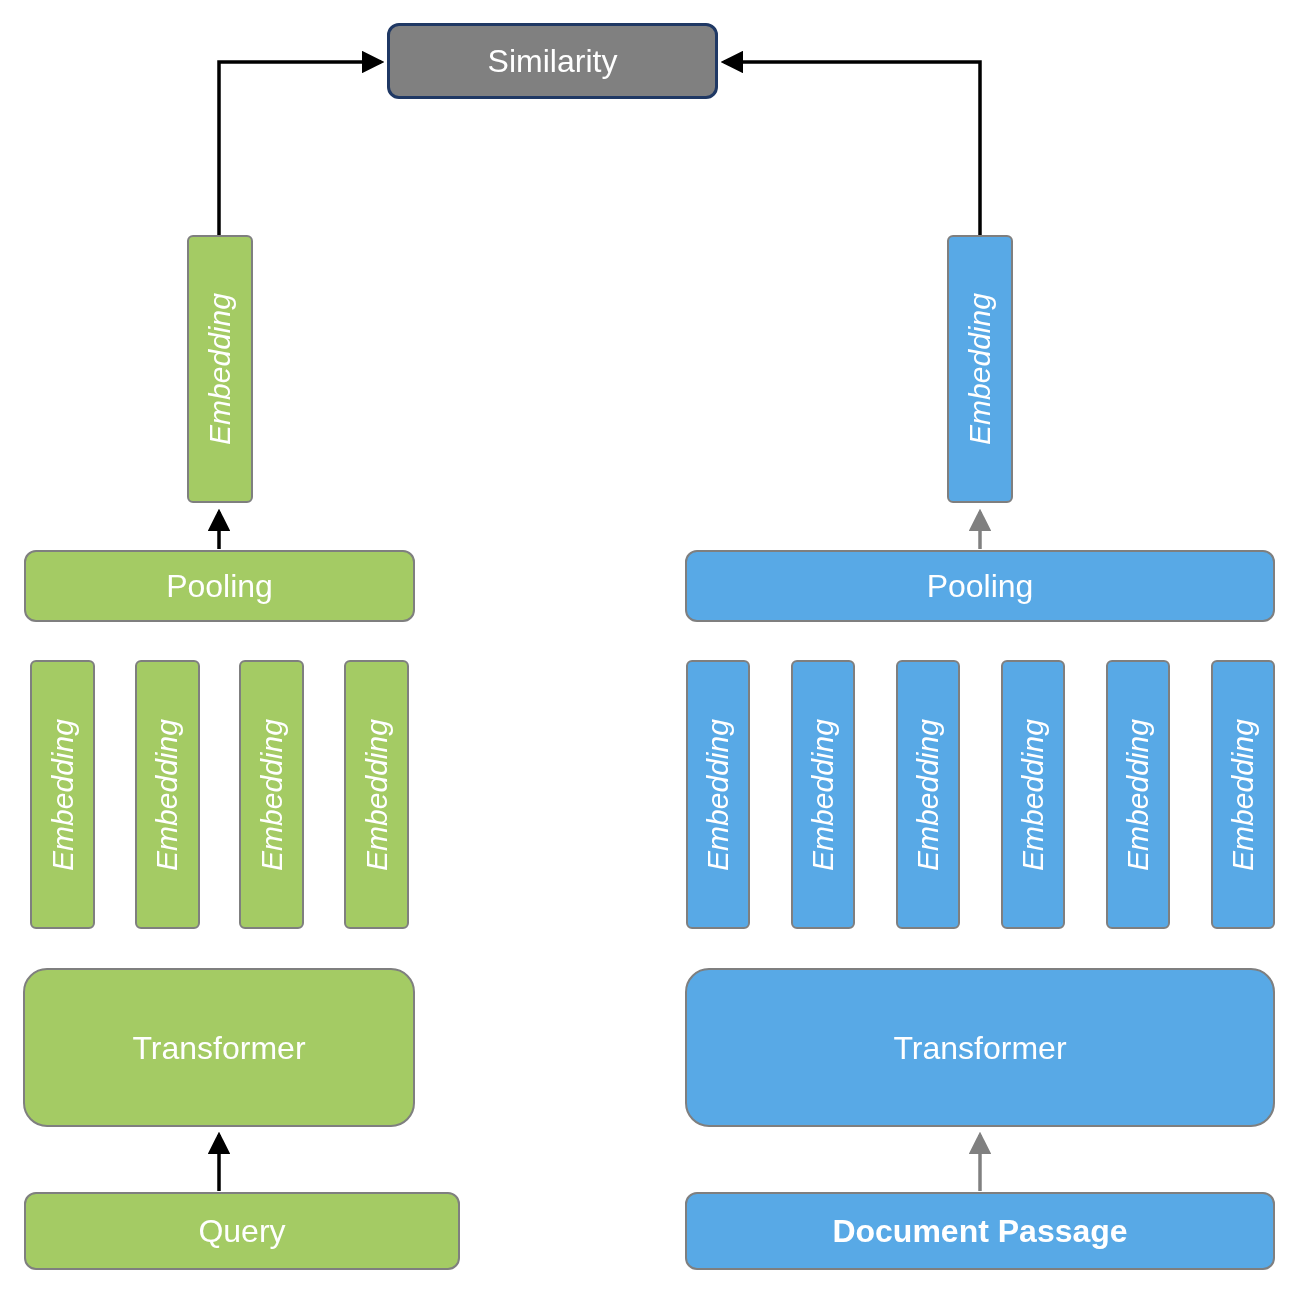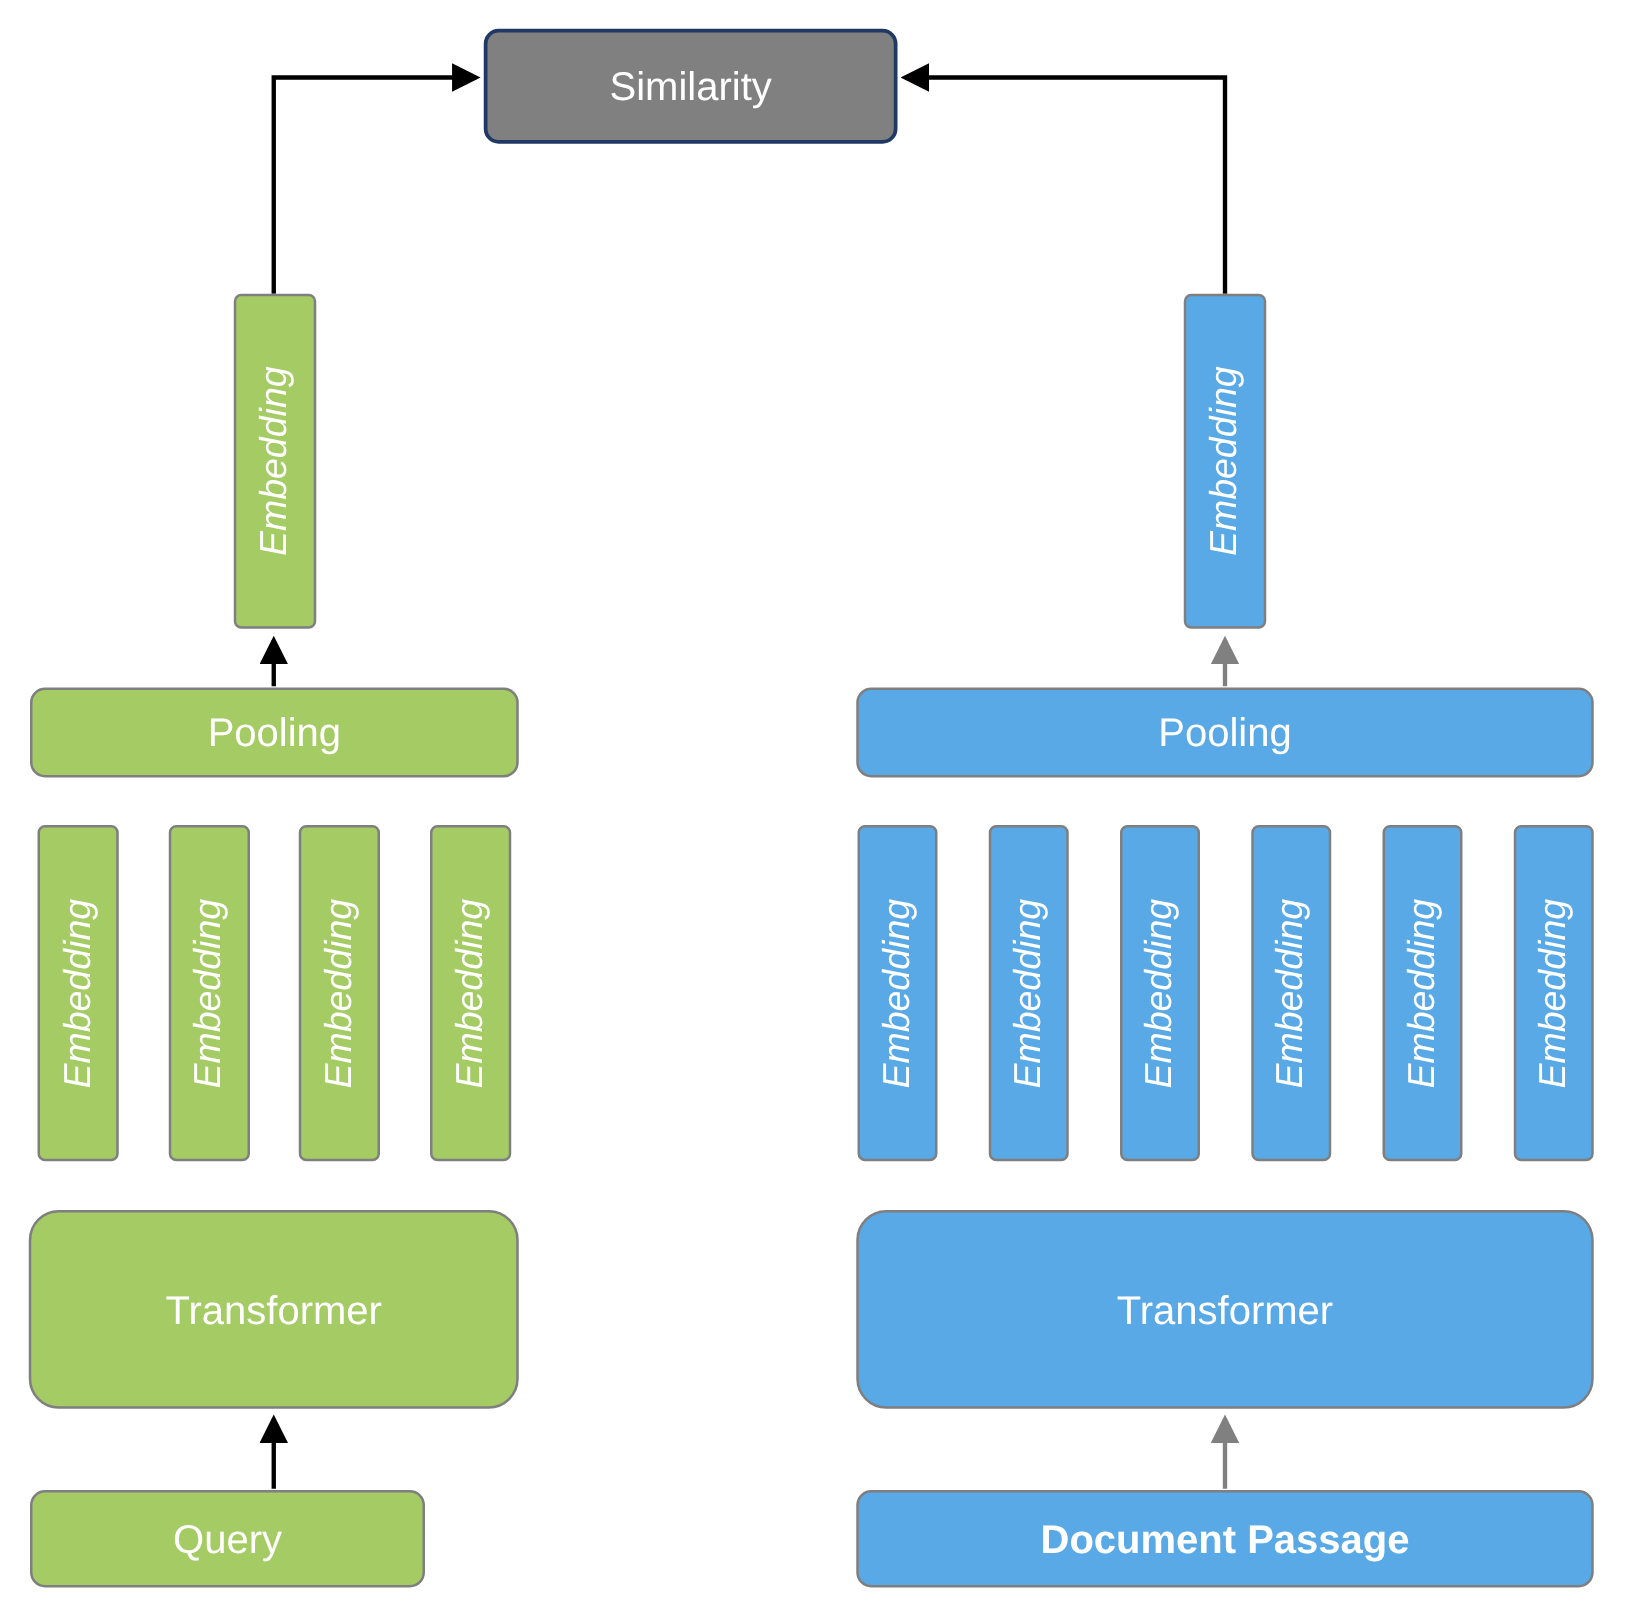--- a/index.html
+++ b/index.html
@@ -43,21 +43,21 @@
 
   .vlabel {
     display: inline-block;
     transform: rotate(-90deg);
     white-space: nowrap;
     font-style: italic;
     font-size: 30px;
   }
 
   #similarity {
-    left: 387px; top: 23px; width: 331px; height: 92px;
+    left: 387px; top: 23px; width: 331px; height: 76px;
     background: var(--similarity-fill);
     border: 3px solid var(--similarity-border);
     border-radius: 12px;
   }
 
   
   #l-embed { left: 187px; top: 235px; width: 66px; height: 268px; border-radius: 6px; }
   #r-embed { left: 947px; top: 235px; width: 66px; height: 268px; border-radius: 6px; }
 
   
@@ -74,21 +74,21 @@
   #r-row { left: 686px; top: 660px; width: 589px; height: 269px; }
   .row .box { position: relative; height: 100%; border-radius: 6px; }
   #l-row .box { width: 65px; }
   #r-row .box { width: 64px; }
 
   
   #l-trans { left: 23px;  top: 968px; width: 392px; height: 159px; border-radius: 24px; }
   #r-trans { left: 685px; top: 968px; width: 590px; height: 159px; border-radius: 24px; }
 
   
-  #l-input { left: 24px;  top: 1192px; width: 316px; height: 78px; border-radius: 12px; }
+  #l-input { left: 24px;  top: 1192px; width: 436px; height: 78px; border-radius: 12px; }
   #r-input { left: 685px; top: 1192px; width: 590px; height: 78px; border-radius: 12px; font-weight: bold; }
 </style>
 </head>
 <body>
 
 <div class="canvas">
 
   <svg class="connectors">
     <defs>
       <marker id="mk-black" viewBox="0 0 10 10" refX="8.5" refY="5" markerWidth="6.5" markerHeight="6.5" orient="auto">

